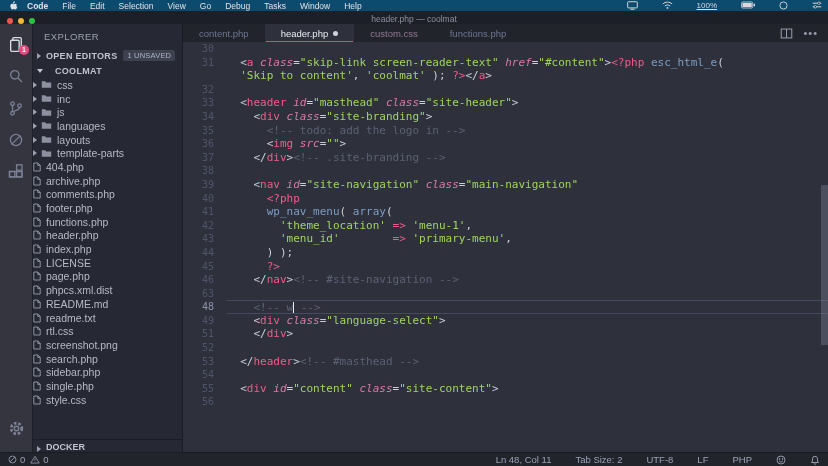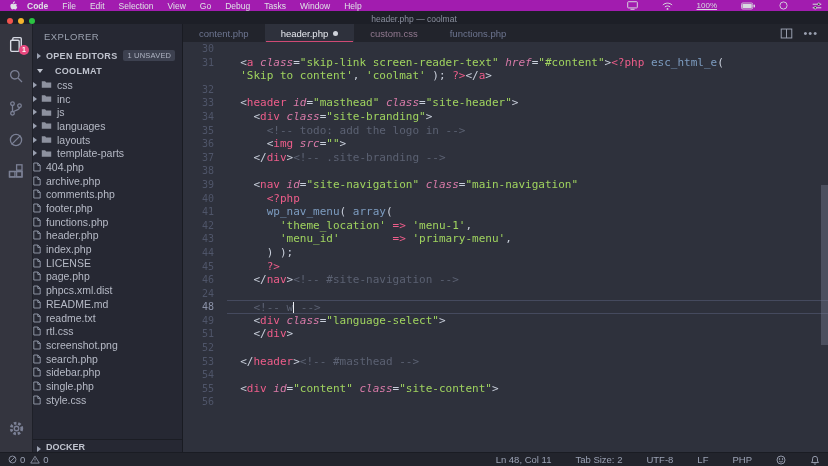--- a/index.html
+++ b/index.html
@@ -1,26 +1,26 @@
 <!DOCTYPE html>
 <html lang="en"><head>
 <meta charset="utf-8">
 <style>
   * { margin:0; padding:0; box-sizing:border-box; }
   html,body { width:828px; height:466px; overflow:hidden; background:#2e313c;
     font-family:"Liberation Sans", sans-serif; -webkit-font-smoothing:antialiased; }
   .screen { width:828px; height:466px; display:flex; flex-direction:column; position:relative; }
 
   
-  .menubar { height:11px; background:#a21caf; color:#dfe1e6; display:flex; align-items:center;
+  .menubar { height:11px; background:#0c4a6e; color:#dfe1e6; display:flex; align-items:center;
     font-size:8.5px; flex-shrink:0; padding:0 6px; }
   .apple { width:14px; display:flex; justify-content:center; }
   .mitem { padding:0 7px; white-space:nowrap; }
   .mitem.bold { font-weight:bold; }
-  .mb-right { margin-left:auto; display:flex; align-items:center; gap:24px; color:#d8dae0; font-size:8px;text-decoration:underline; }
+  .mb-right { margin-left:auto; display:flex; gap:24px; color:#d8dae0; font-size:8px;text-decoration:underline; }
   .mb-right svg { display:block; }
 
   
   .titlebar { height:13px; background:#1d1f27; flex-shrink:0; position:relative;
     display:flex; align-items:flex-end; }
   .lights { display:flex; gap:5px; margin-left:7px; }
   .light { width:6px; height:6px; border-radius:50%; }
   .l-close{background:#f2544e;} .l-min{background:#f5b52e;} .l-max{background:#2bc342;}
   .wtitle { position:absolute; left:0; right:0; text-align:center; color:#8b909f; font-size:8.5px; }
 
@@ -484,21 +484,21 @@
           <div class="crow"><span class="gut">37</span><span class="cline"><span class="ind"></span><span class="ind g"></span><span class="tk-p">&lt;/</span><span class="tk-t">div</span><span class="tk-p">&gt;</span><span class="tk-c">&lt;!-- .site-branding --&gt;</span></span></div>
           <div class="crow"><span class="gut">38</span><span class="cline"></span></div>
           <div class="crow"><span class="gut">39</span><span class="cline"><span class="ind"></span><span class="ind g"></span><span class="tk-p">&lt;</span><span class="tk-t">nav</span><span class="tk-x"> </span><span class="tk-a">id</span><span class="tk-p">=</span><span class="tk-s">"site-navigation"</span><span class="tk-x"> </span><span class="tk-a">class</span><span class="tk-p">=</span><span class="tk-s">"main-navigation"</span></span></div>
           <div class="crow"><span class="gut">40</span><span class="cline"><span class="ind"></span><span class="ind g"></span><span class="ind g"></span><span class="tk-k">&lt;?php</span></span></div>
           <div class="crow"><span class="gut">41</span><span class="cline"><span class="ind"></span><span class="ind g"></span><span class="ind g"></span><span class="tk-f">wp_nav_menu</span><span class="tk-p">( </span><span class="tk-f">array</span><span class="tk-p">(</span></span></div>
           <div class="crow"><span class="gut">42</span><span class="cline"><span class="ind"></span><span class="ind g"></span><span class="ind g"></span><span class="ind g"></span><span class="tk-s">'theme_location'</span><span class="tk-x"> </span><span class="tk-k">=&gt;</span><span class="tk-x"> </span><span class="tk-s">'menu-1'</span><span class="tk-p">,</span></span></div>
           <div class="crow"><span class="gut">43</span><span class="cline"><span class="ind"></span><span class="ind g"></span><span class="ind g"></span><span class="ind g"></span><span class="tk-s">'menu_id'</span><span class="tk-x">        </span><span class="tk-k">=&gt;</span><span class="tk-x"> </span><span class="tk-s">'primary-menu'</span><span class="tk-p">,</span></span></div>
           <div class="crow"><span class="gut">44</span><span class="cline"><span class="ind"></span><span class="ind g"></span><span class="ind g"></span><span class="tk-p">) );</span></span></div>
           <div class="crow"><span class="gut">45</span><span class="cline"><span class="ind"></span><span class="ind g"></span><span class="ind g"></span><span class="tk-k">?&gt;</span></span></div>
           <div class="crow"><span class="gut">46</span><span class="cline"><span class="ind"></span><span class="ind g"></span><span class="tk-p">&lt;/</span><span class="tk-t">nav</span><span class="tk-p">&gt;</span><span class="tk-c">&lt;!-- #site-navigation --&gt;</span></span></div>
-          <div class="crow"><span class="gut">24</span><span class="cline"></span></div>
+          <div class="crow"><span class="gut">63</span><span class="cline"></span></div>
           <div class="crow current"><span class="gut">48</span><span class="cline curline"><span class="ind"></span><span class="ind g"></span><span class="tk-c">&lt;!-- w</span><span class="cursor"></span><span class="tk-c"> --&gt;</span></span></div>
           <div class="crow"><span class="gut">49</span><span class="cline"><span class="ind"></span><span class="ind g"></span><span class="tk-p">&lt;</span><span class="tk-t">div</span><span class="tk-x"> </span><span class="tk-a">class</span><span class="tk-p">=</span><span class="tk-s">"language-select"</span><span class="tk-p">&gt;</span></span></div>
           <div class="crow"><span class="gut">51</span><span class="cline"><span class="ind"></span><span class="ind g"></span><span class="tk-p">&lt;/</span><span class="tk-t">div</span><span class="tk-p">&gt;</span></span></div>
           <div class="crow"><span class="gut">52</span><span class="cline"></span></div>
           <div class="crow"><span class="gut">53</span><span class="cline"><span class="ind"></span><span class="tk-p">&lt;/</span><span class="tk-t">header</span><span class="tk-p">&gt;</span><span class="tk-c">&lt;!-- #masthead --&gt;</span></span></div>
           <div class="crow"><span class="gut">54</span><span class="cline"></span></div>
           <div class="crow"><span class="gut">55</span><span class="cline"><span class="ind"></span><span class="tk-p">&lt;</span><span class="tk-t">div</span><span class="tk-x"> </span><span class="tk-a">id</span><span class="tk-p">=</span><span class="tk-s">"content"</span><span class="tk-x"> </span><span class="tk-a">class</span><span class="tk-p">=</span><span class="tk-s">"site-content"</span><span class="tk-p">&gt;</span></span></div>
           <div class="crow"><span class="gut">56</span><span class="cline"></span></div>
         </div>
     </div>

